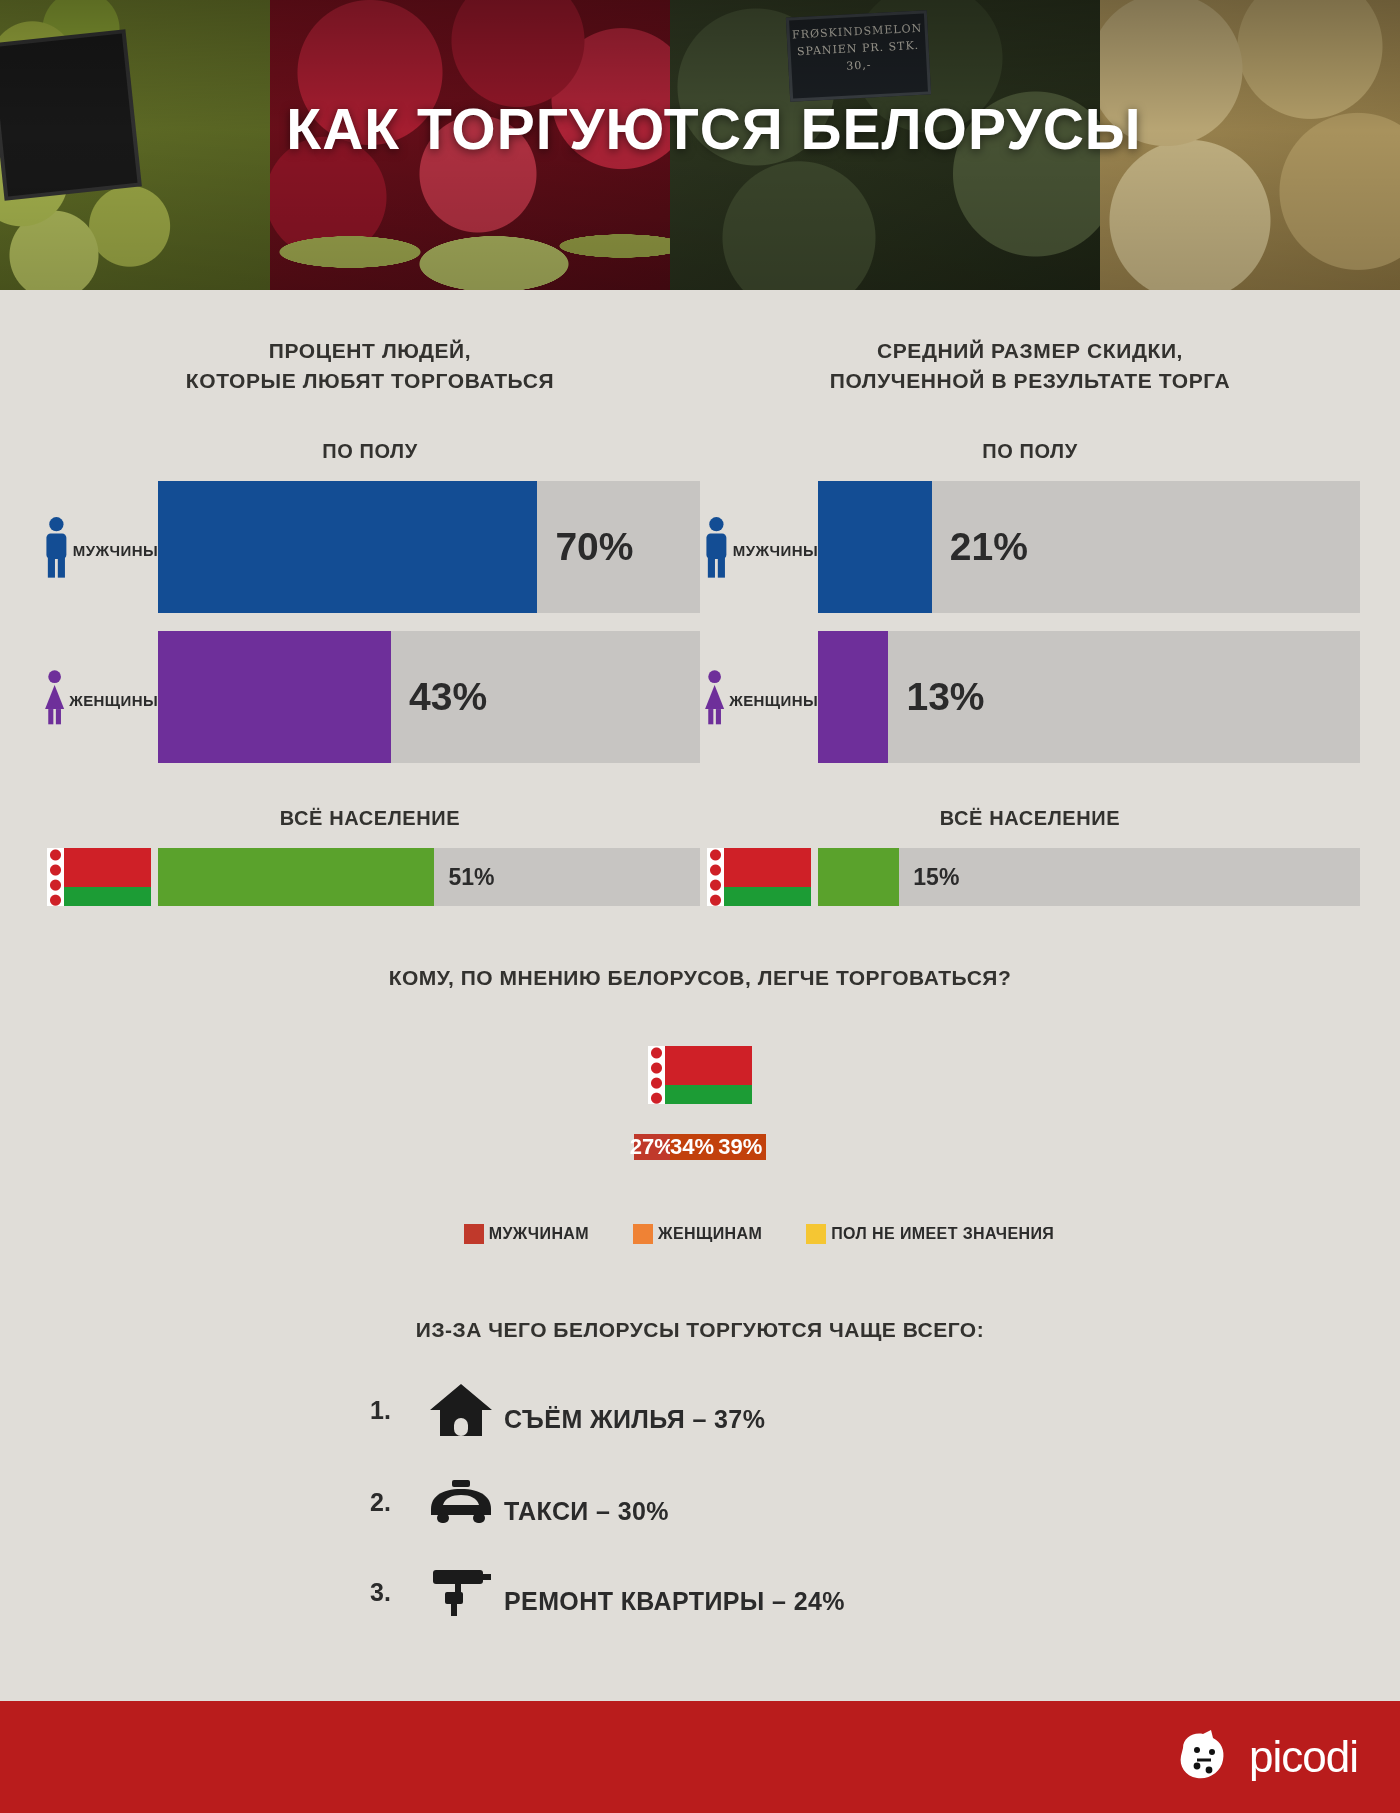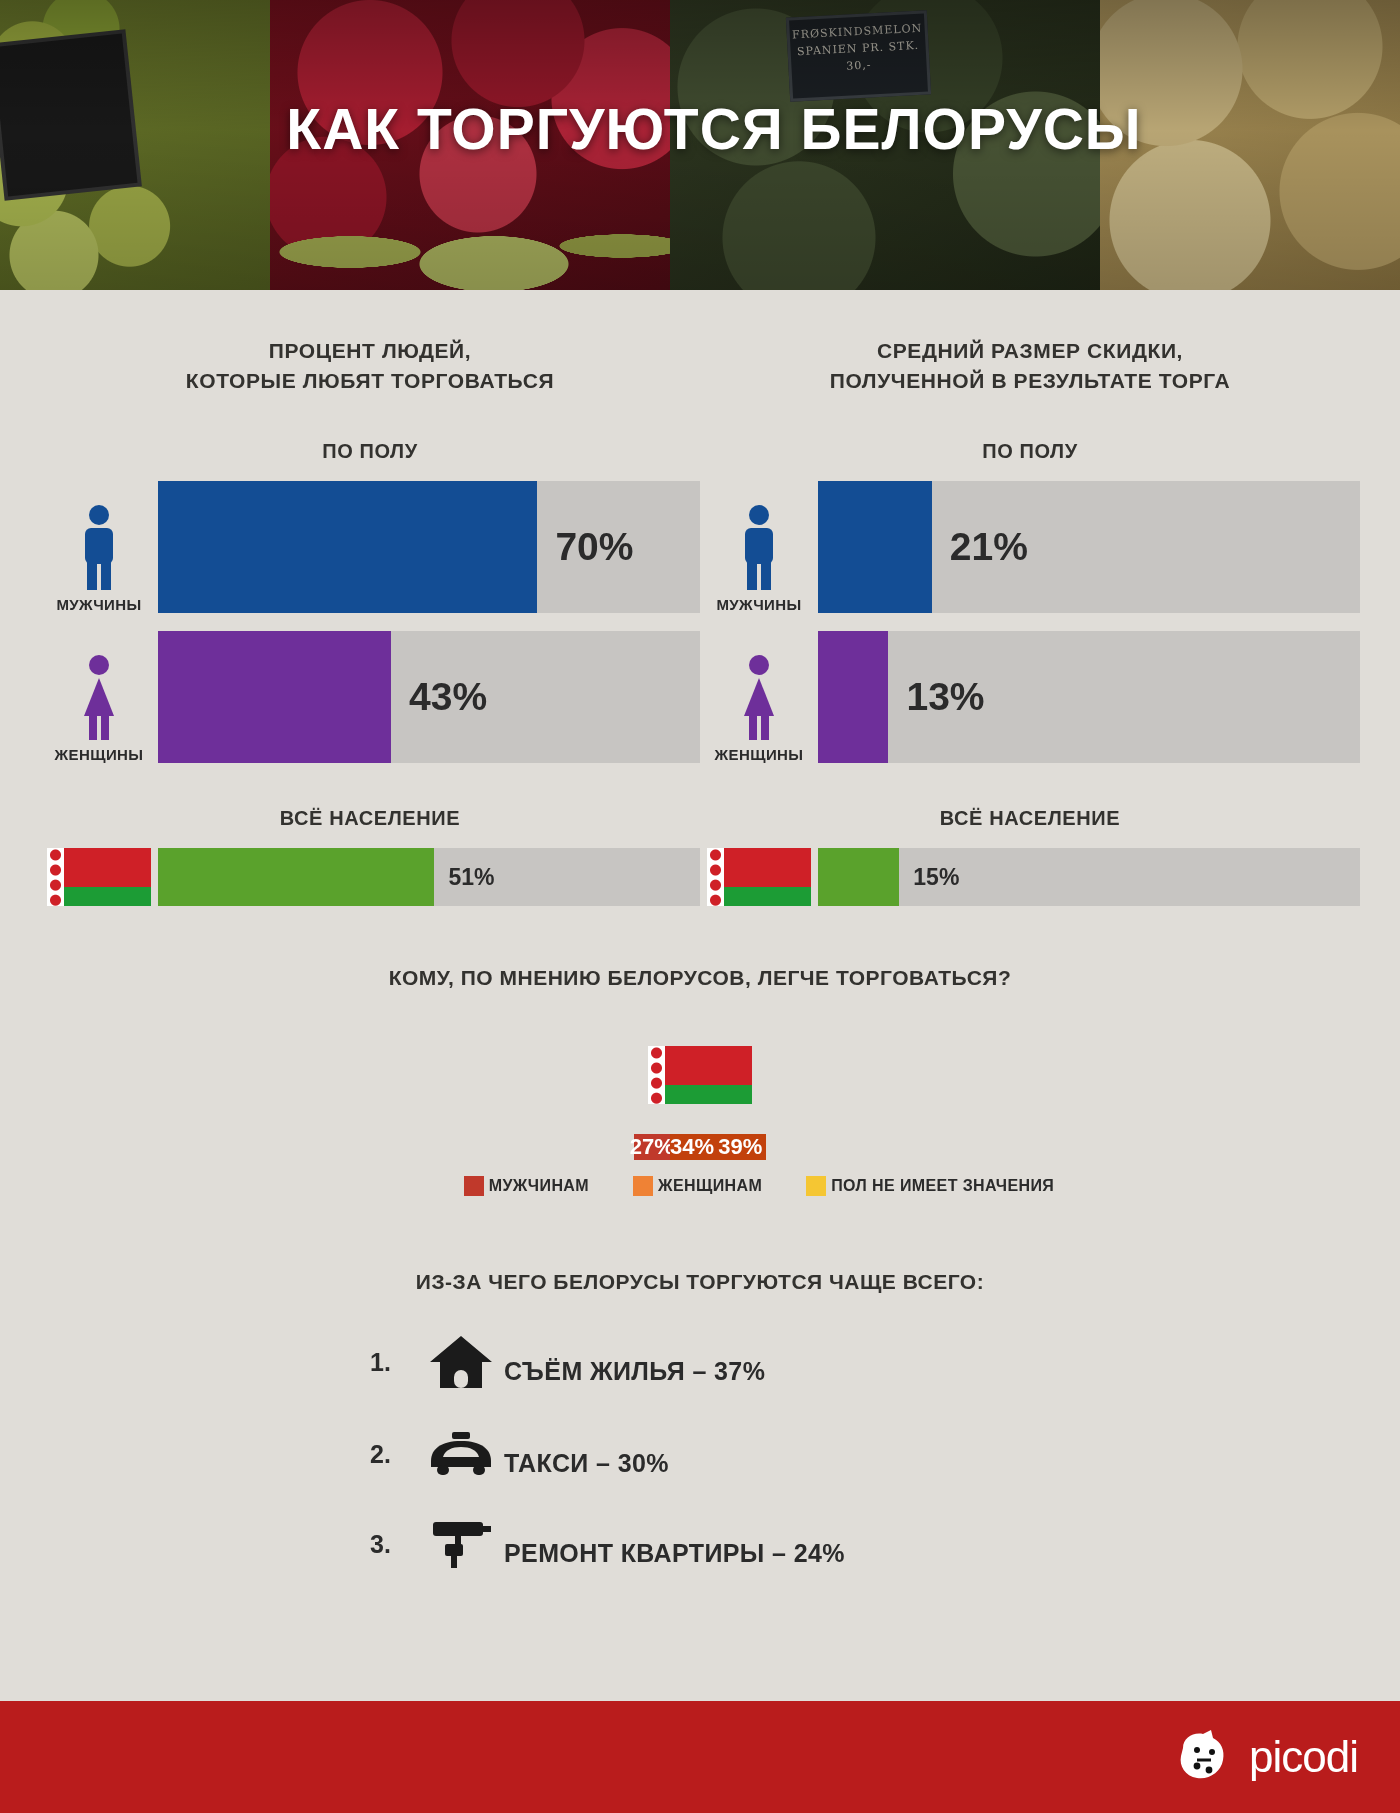--- a/index.html
+++ b/index.html
@@ -157,21 +157,21 @@
 
   .bar-row {
     display: flex;
     align-items: stretch;
     margin-top: 18px;
   }
   .icon-cell {
     width: 118px;
     flex: 0 0 118px;
     display: flex;
-    flex-direction: column;
+    flex-direction: row;
     align-items: center;
     justify-content: flex-end;
   }
   .icon-label {
     font-size: 15px;
     font-weight: 700;
     letter-spacing: .4px;
     margin-top: 6px;
     color: #2b2b2b;
   }
@@ -253,21 +253,21 @@
     font-size: 22px;
     font-weight: 700;
   }
   .legend {
     display: flex;
     justify-content: center;
     gap: 44px;
     margin-top: 16px;
     padding-left: 118px;
   }
-  .legend-item { display: flex; align-items: center; gap: 5px; }
+  .legend-item { display: flex; align-items: center; gap: 5px; margin-top: 48px; }
   .legend-swatch { width: 20px; height: 20px; display: inline-block; }
   .legend-label { font-size: 16px; font-weight: 700; letter-spacing: .4px; }
 
   
   .reasons { padding: 74px 40px 0 40px; }
   .reasons-title {
     text-align: center;
     font-size: 21px;
     font-weight: 700;
     letter-spacing: .5px;

